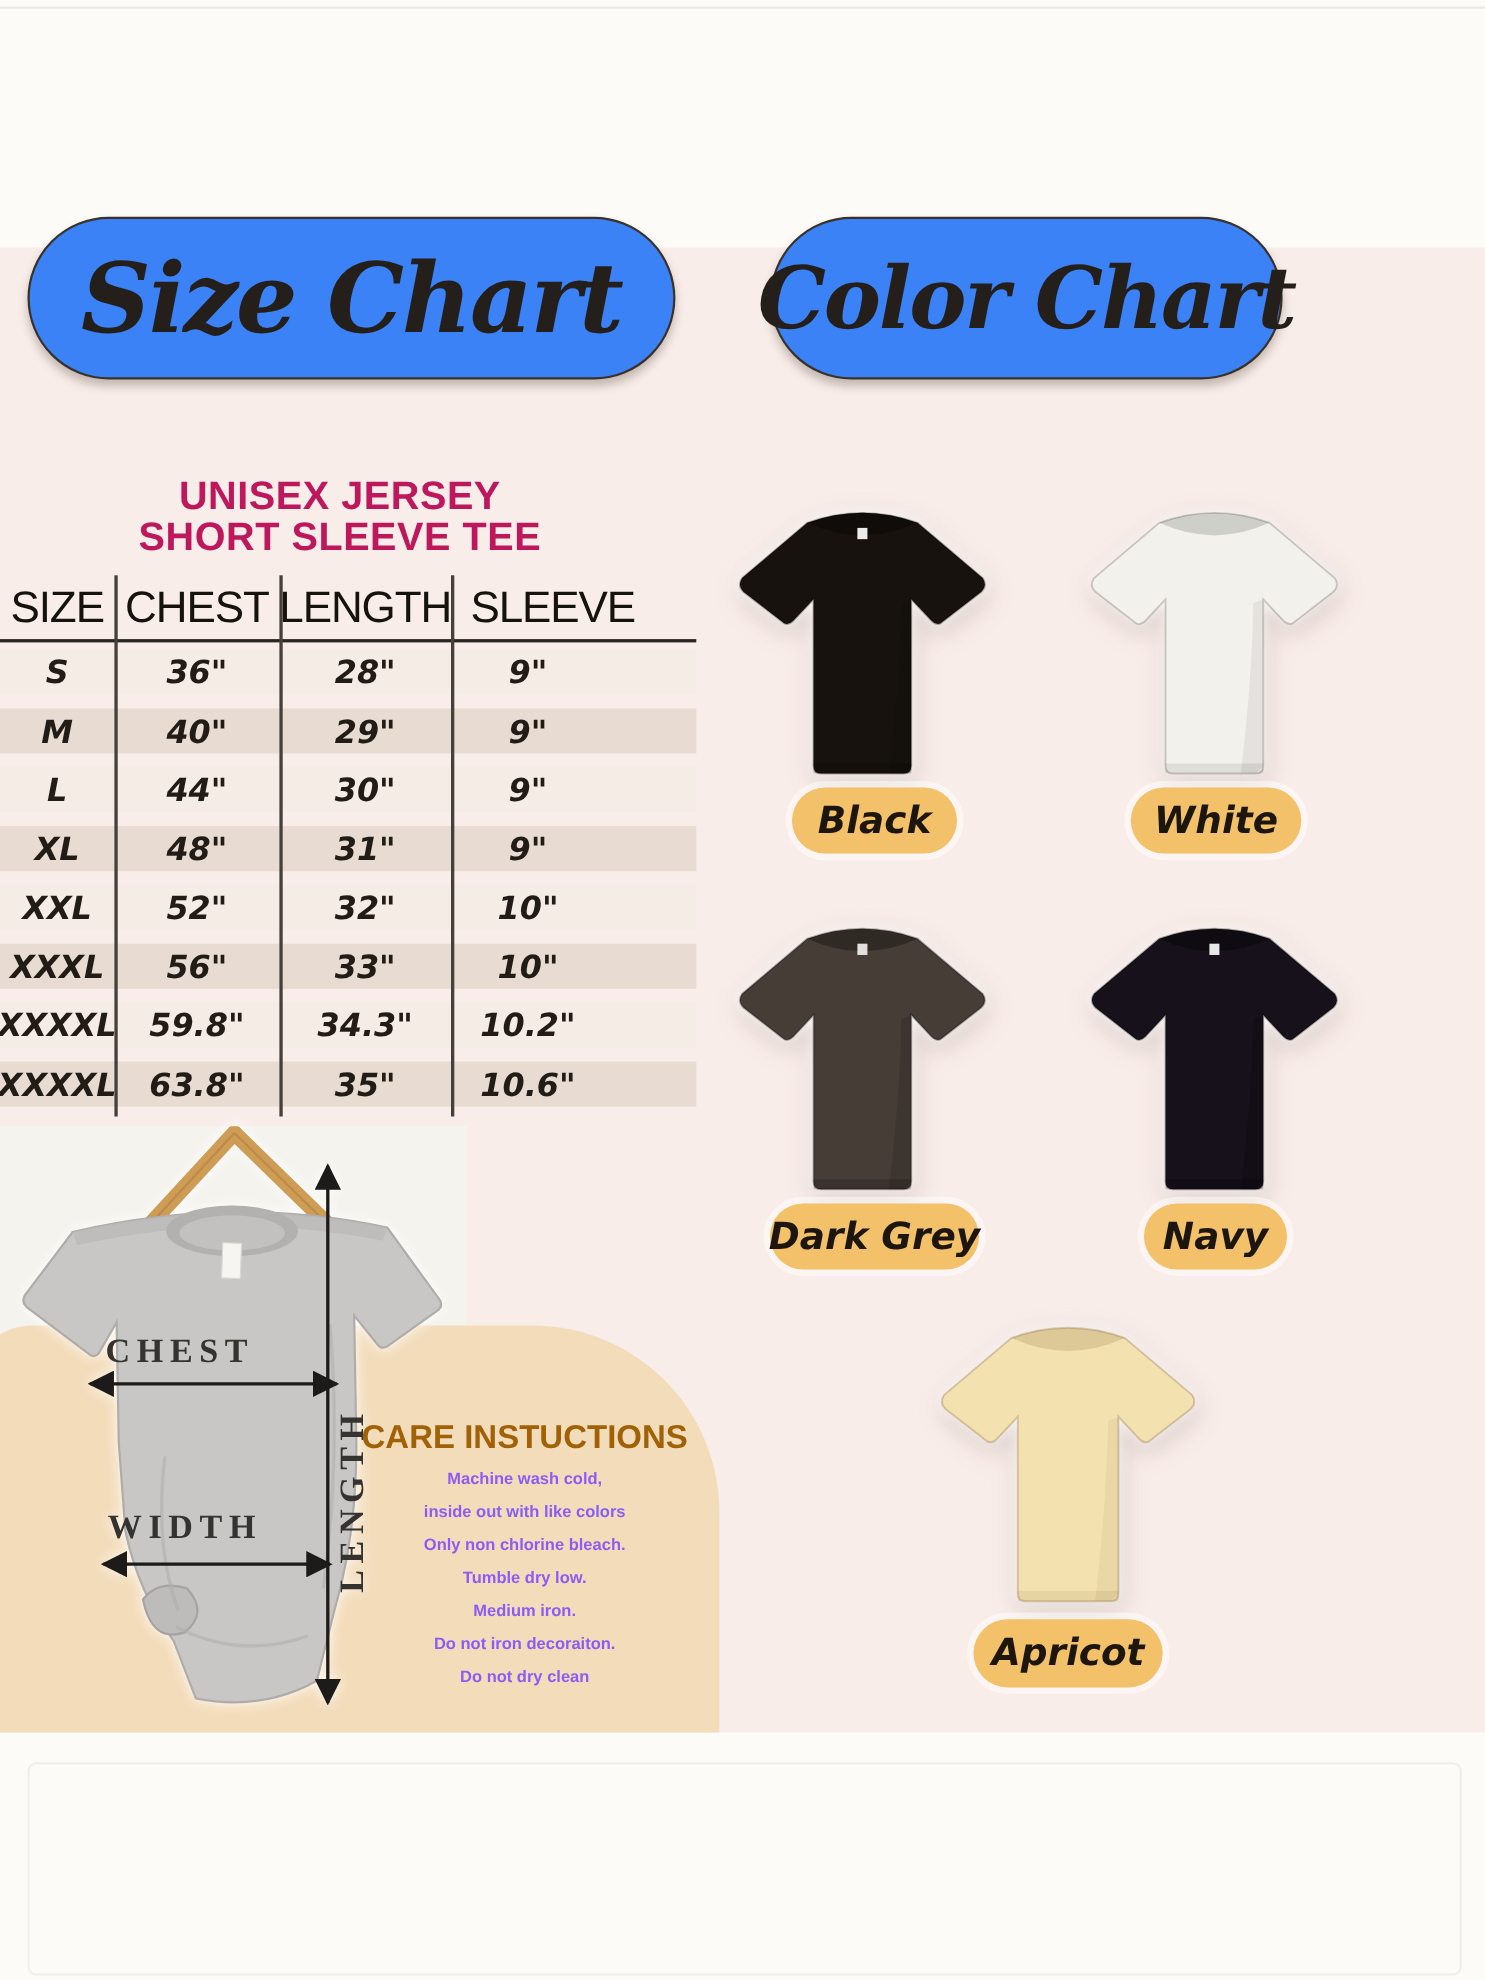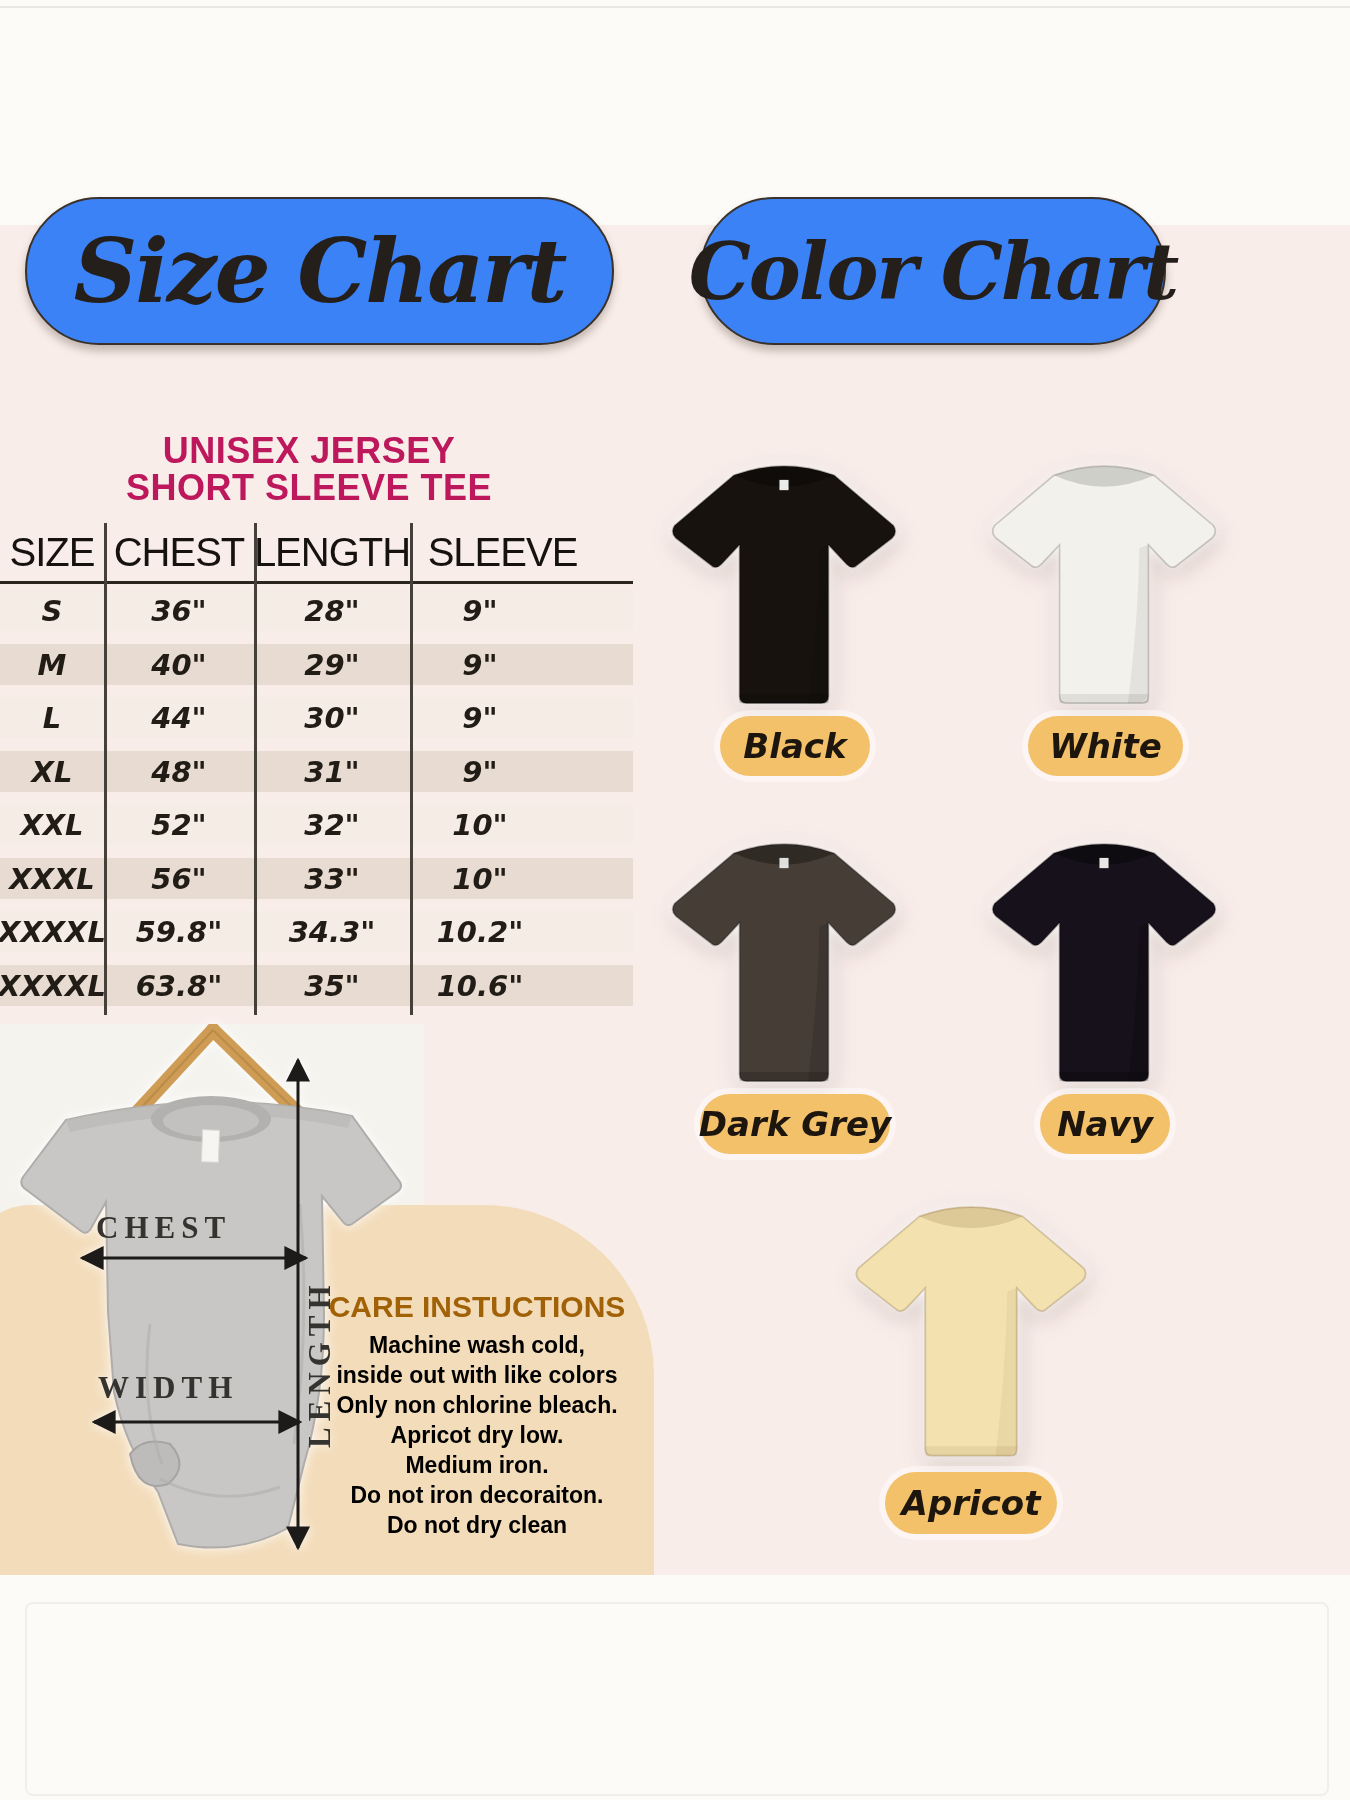--- a/index.html
+++ b/index.html
@@ -27,21 +27,21 @@
   .stripe.light{background:#f5ece5;}
   .stripe.dark{background:#e8dcd2;}
   .cellval{font-family:"DejaVu Sans",sans-serif;font-style:italic;font-weight:700;
     font-size:29px;color:#211c16;display:flex;align-items:center;justify-content:center;height:53px;}
   
   .photo-white{left:0;top:1024px;width:424px;height:200px;background:#f4f3ee;}
   .blob{left:-30px;top:1205px;width:684px;height:370px;background:#f3dcba;
     border-radius:60px 170px 0 0;}
   .care{left:312px;top:1290px;width:330px;text-align:center;color:#1d1710;}
   .care h3{margin:0 0 6px 0;font-size:30px;letter-spacing:0;color:#a16207;}
-  .care div{font-size:23px;line-height:30px;font-weight:700;color:#000000;}
+  .care div{font-size:15px;line-height:30px;font-weight:700;color:#8b5cf6;}
   
   .shirt svg{filter:drop-shadow(0 0 7px rgba(255,255,255,.95)) drop-shadow(2px 7px 10px rgba(95,75,60,.22));}
   .photo-svg{filter:drop-shadow(0 0 6px rgba(255,255,255,.9));}
   .color-label{
     background:#f3c169;border-radius:34px;
     display:flex;align-items:center;justify-content:center;
     box-shadow:0 0 0 6px rgba(255,255,255,.45);
   }
   .color-label span{font-family:"DejaVu Sans",sans-serif;font-style:italic;font-weight:700;
     font-size:34px;color:#1d160e;white-space:nowrap;}
@@ -181,21 +181,21 @@
       <text class="measure-text" x="98" y="374" font-size="31">WIDTH</text>
       <line x1="94" y1="398" x2="300" y2="398" stroke="#1d1b19" stroke-width="3" marker-start="url(#ah)" marker-end="url(#ah)"></line>
     </g>
   </svg>
 
   <div class="abs care">
     <h3>CARE INSTUCTIONS</h3>
     <div>Machine wash cold,</div>
     <div>inside out with like colors</div>
     <div>Only non chlorine bleach.</div>
-    <div>Apricot dry low.</div>
+    <div>Tumble dry low.</div>
     <div>Medium iron.</div>
     <div>Do not iron decoraiton.</div>
     <div>Do not dry clean</div>
   </div>
 
   <div class="abs shirt" style="left:655px;top:448px;">
     <svg width="258" height="262" viewBox="0 0 220 230">
       <path d="M66,24 Q110,8 154,24 L206,68 Q210,74 205,79 L174,103 Q170,107 165,102 L149,85 L149,218 Q149,224 143,224 L77,224 Q71,224 71,218 L71,85 L55,102 Q50,107 46,103 L15,79 Q10,74 14,68 Z" stroke="rgba(0,0,0,0.3)" stroke-width="1.5" fill="#17120e"></path>
       <path d="M66,24 Q110,44 154,24 Q110,8 66,24 Z" fill="rgba(0,0,0,0.30)"></path>
       <rect x="106" y="28" width="8" height="9" fill="rgba(255,255,255,0.92)"></rect>

